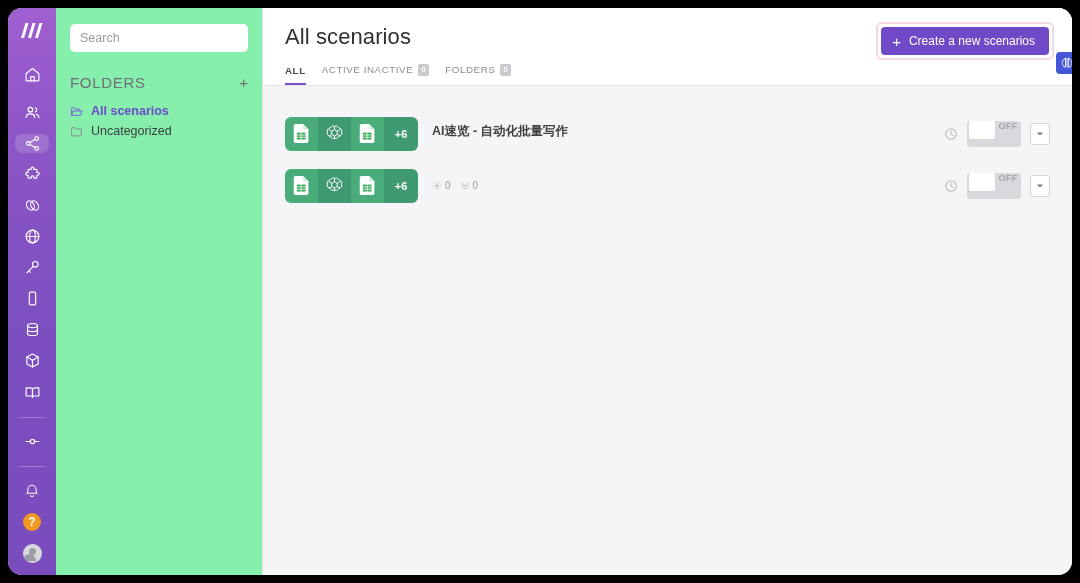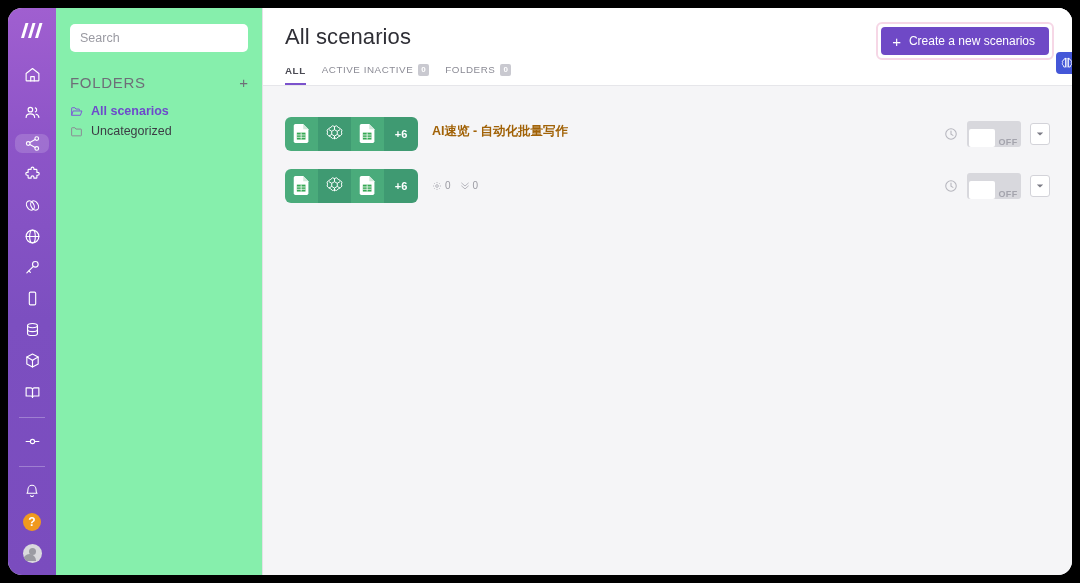--- a/index.html
+++ b/index.html
@@ -138,30 +138,30 @@
     width: 33px; height: 34px;
     display:flex; align-items:center; justify-content:center;
   }
   .tile.a { background: #4aab7b; }
   .tile.b { background: #3f9a72; }
   .tile.more {
     background: #3f9a72; color:#fff; font-size: 11px; font-weight:bold;
     width: 34px;
   }
   .sinfo { flex: 1 1 auto; min-width:0; }
-  .sname { font-size: 12.5px; color: #a16207; font-weight: bold; margin-bottom: 4px; }
+  .sname { font-size: 12.5px; color: #404040; font-weight: bold; margin-bottom: 4px; }
   .smeta { display:flex; align-items:center; gap: 5px; font-size: 10px; color: #9a9aa2; }
   .smeta .grp { display:flex; align-items:center; gap: 3px; }
   .smeta .grp + .grp { margin-left: 4px; }
   .sctrl { display:flex; align-items:center; gap: 9px; flex:0 0 auto; }
   .clock { color:#b5b5bd; display:flex; }
   .toggle {
     width: 54px; height: 26px;
     background: #d8d8dd; border-radius: 3px;
-    display:flex; align-items:flex-end; position:relative; cursor:pointer;
+    display:flex; align-items:flex-start; position:relative; cursor:pointer;
   }
   .toggle .knob {
     width: 26px; height: 18px; margin-left:2px;
     background: #fff; border-radius: 2px;
   }
   .toggle .lbl {
     flex: 1 1 auto; text-align:center;
     font-size: 9px; font-weight:bold; color:#a4a4ad; letter-spacing:0.4px;
   }
   .caret-btn {

